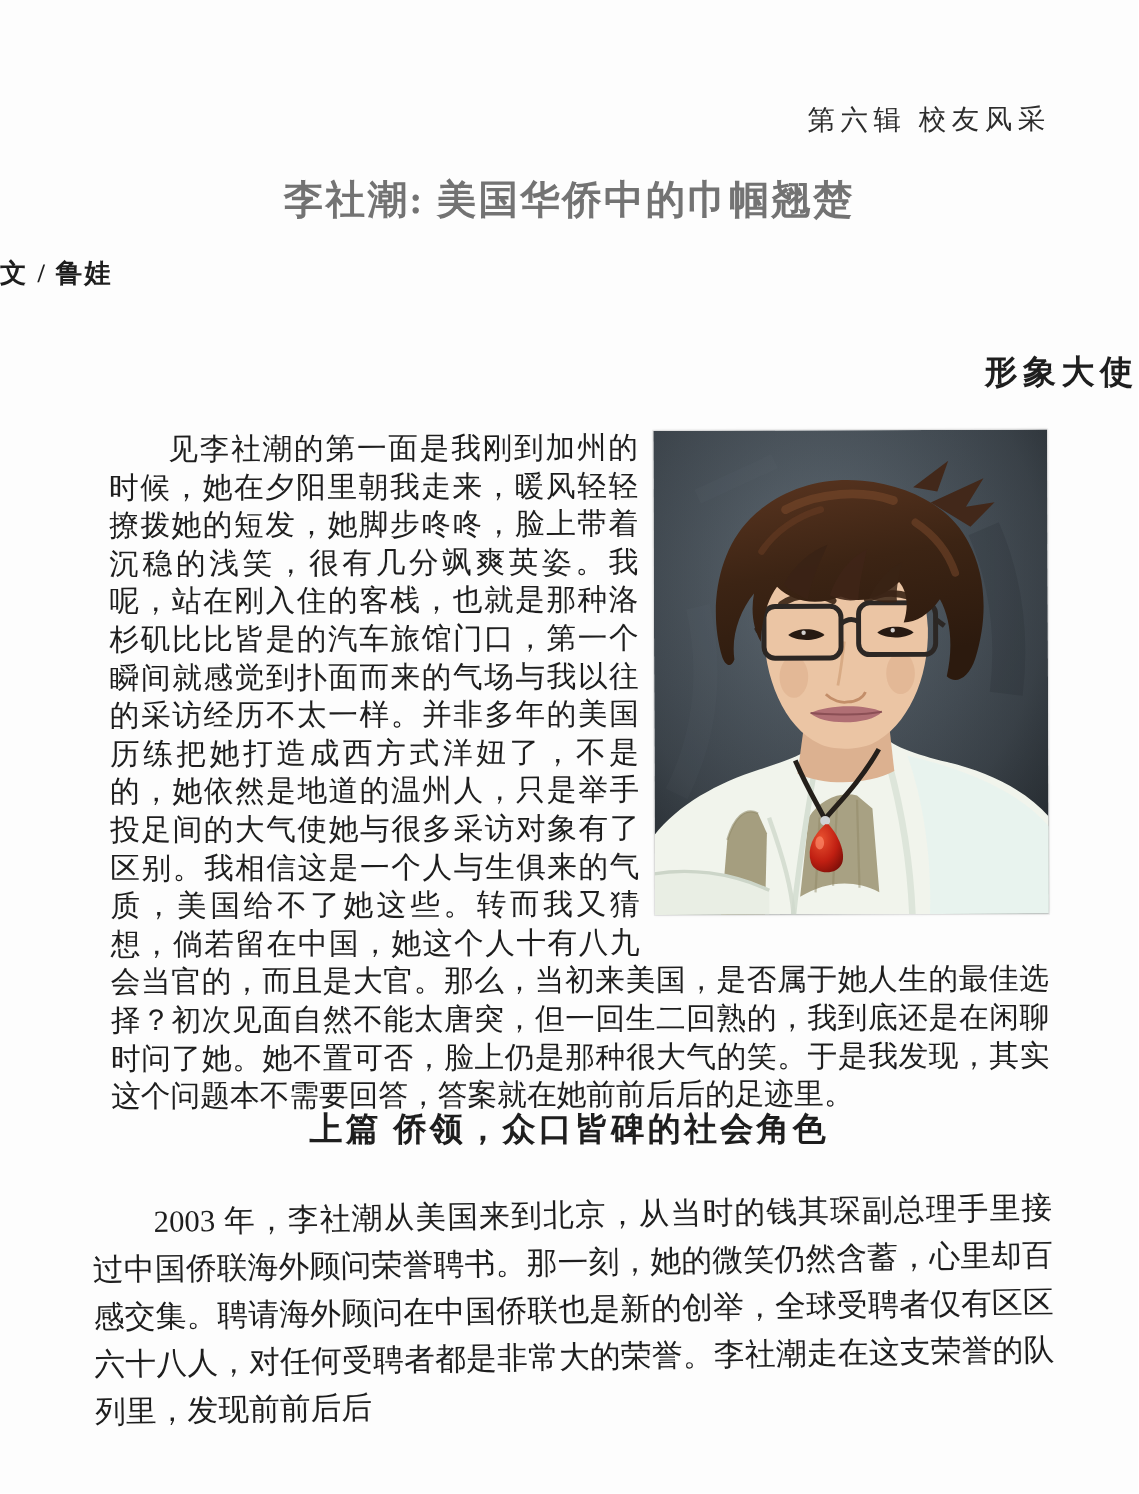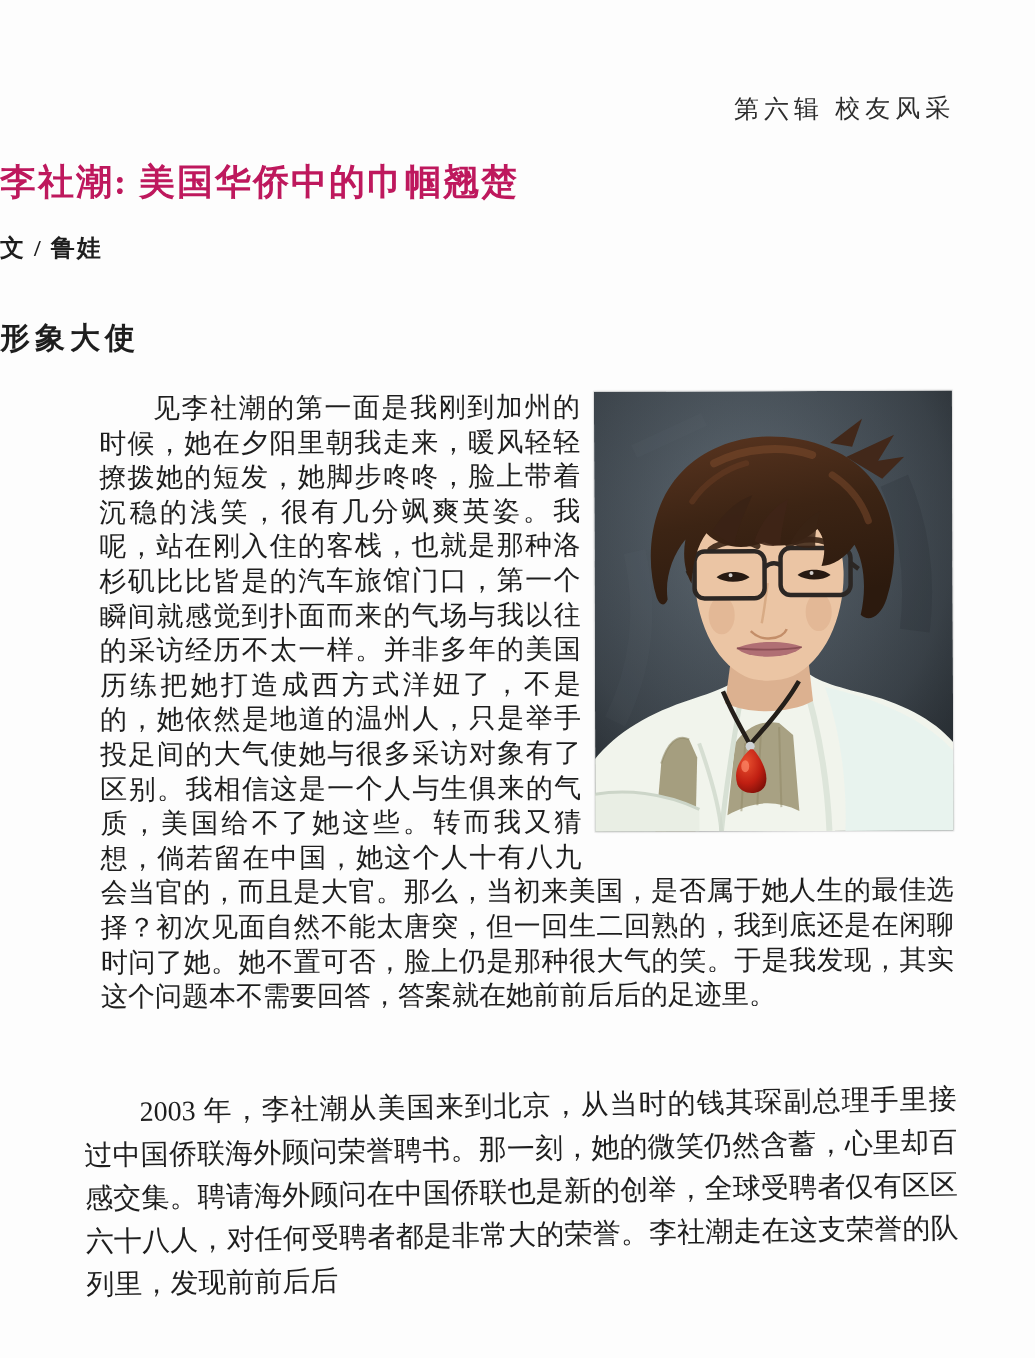--- a/index.html
+++ b/index.html
@@ -11,30 +11,30 @@
     color:#1e1e1e;
     overflow:hidden;
   }
   .page-header{
     position:absolute;top:92px;right:80px;
     font-size:25px;letter-spacing:5px;color:#2d2d2d;
     transform:rotate(-0.3deg);
   }
   .article-title{
     position:absolute;top:158px;left:0;width:100%;
-    font-size:36px;font-weight:700;
-    letter-spacing:2px;color:#be185d;
+    text-align:center;font-size:36px;font-weight:700;
+    letter-spacing:2px;color:#737373;
   }
   .article-byline{
     position:absolute;top:232px;left:0;width:100%;
     text-align:left;font-size:24px;font-weight:700;letter-spacing:2px;
   }
   .section-heading-1{
     position:absolute;top:318px;left:0;width:100%;
-    text-align:left;font-size:30px;font-weight:700;letter-spacing:5px;
+    text-align:right;font-size:30px;font-weight:700;letter-spacing:5px;
   }
   .article-body-1{
     position:absolute;top:390px;left:100px;width:853px;
     font-size:27px;line-height:34.6px;text-align:justify;
     transform:rotate(-0.2deg);
   }
   .article-body-1 p{margin:0;text-indent:2em;}
   .photo-frame{
     float:right;
     width:358px;height:440px;
@@ -162,18 +162,19 @@
           <path d="M238 84 C256 96 268 112 274 130" stroke="#7c4a2c" stroke-width="7" fill="none" opacity="0.5" stroke-linecap="round"></path>
           <path d="M118 140 C128 122 142 110 158 104 C150 122 142 140 140 154 C132 150 124 146 118 140 Z" fill="#3a2315" opacity="0.95"></path>
           <path d="M160 150 C166 132 178 116 194 108 C190 126 186 142 186 154 C177 156 168 154 160 150 Z" fill="#3f2517" opacity="0.9"></path>
           <path d="M196 152 C204 136 214 126 226 120 C222 134 220 146 221 156 C212 158 203 156 196 152 Z" fill="#3a2315" opacity="0.85"></path>
         </g>
       </svg>
     </div>
     <p>见李社潮的第一面是我刚到加州的时候，她在夕阳里朝我走来，暖风轻轻撩拨她的短发，她脚步咚咚，脸上带着沉稳的浅笑，很有几分飒爽英姿。我呢，站在刚入住的客栈，也就是那种洛杉矶比比皆是的汽车旅馆门口，第一个瞬间就感觉到扑面而来的气场与我以往的采访经历不太一样。并非多年的美国历练把她打造成西方式洋妞了，不是的，她依然是地道的温州人，只是举手投足间的大气使她与很多采访对象有了区别。我相信这是一个人与生俱来的气质，美国给不了她这些。转而我又猜想，倘若留在中国，她这个人十有八九会当官的，而且是大官。那么，当初来美国，是否属于她人生的最佳选择？初次见面自然不能太唐突，但一回生二回熟的，我到底还是在闲聊时问了她。她不置可否，脸上仍是那种很大气的笑。于是我发现，其实这个问题本不需要回答，答案就在她前前后后的足迹里。</p>
   </div>
 
+  <div class="section-heading-2">上篇  侨领，众口皆碑的社会角色</div>
 
   <div class="article-body-2">
     <p>2003 年，李社潮从美国来到北京，从当时的钱其琛副总理手里接过中国侨联海外顾问荣誉聘书。那一刻，她的微笑仍然含蓄，心里却百感交集。聘请海外顾问在中国侨联也是新的创举，全球受聘者仅有区区六十八人，对任何受聘者都是非常大的荣誉。李社潮走在这支荣誉的队列里，发现前前后后</p>
   </div>
 
 </div>
 
 </body></html>

